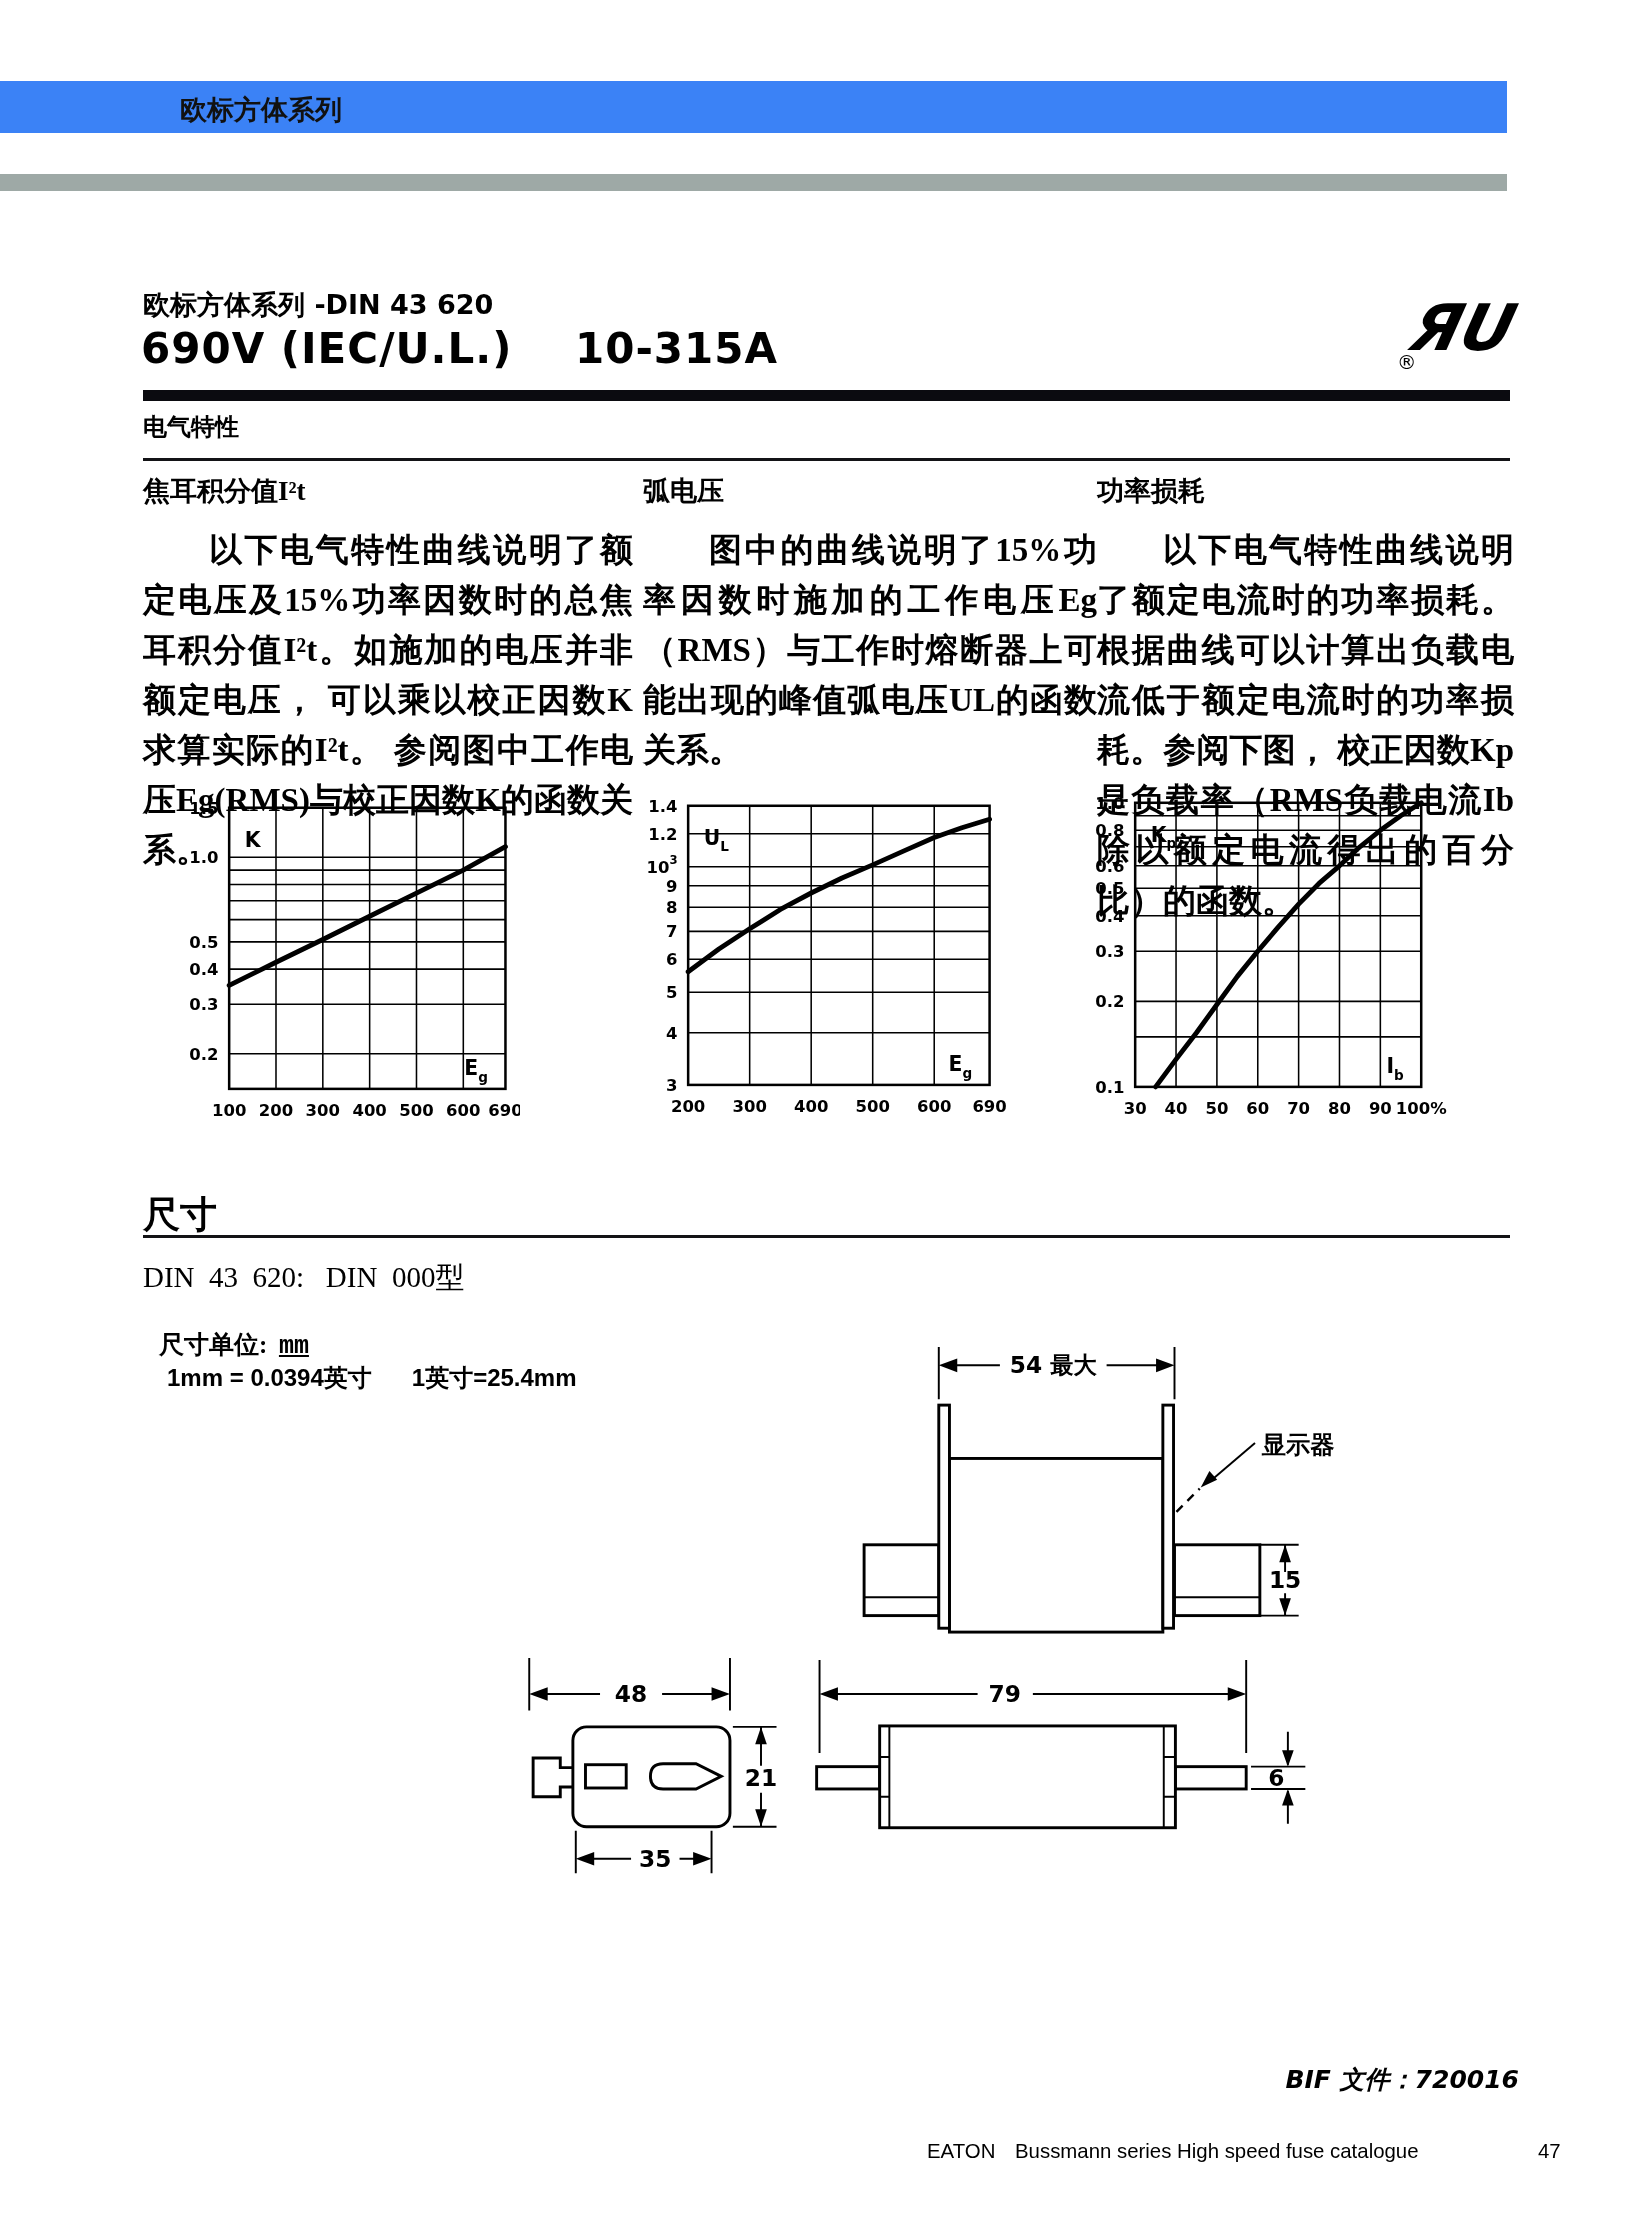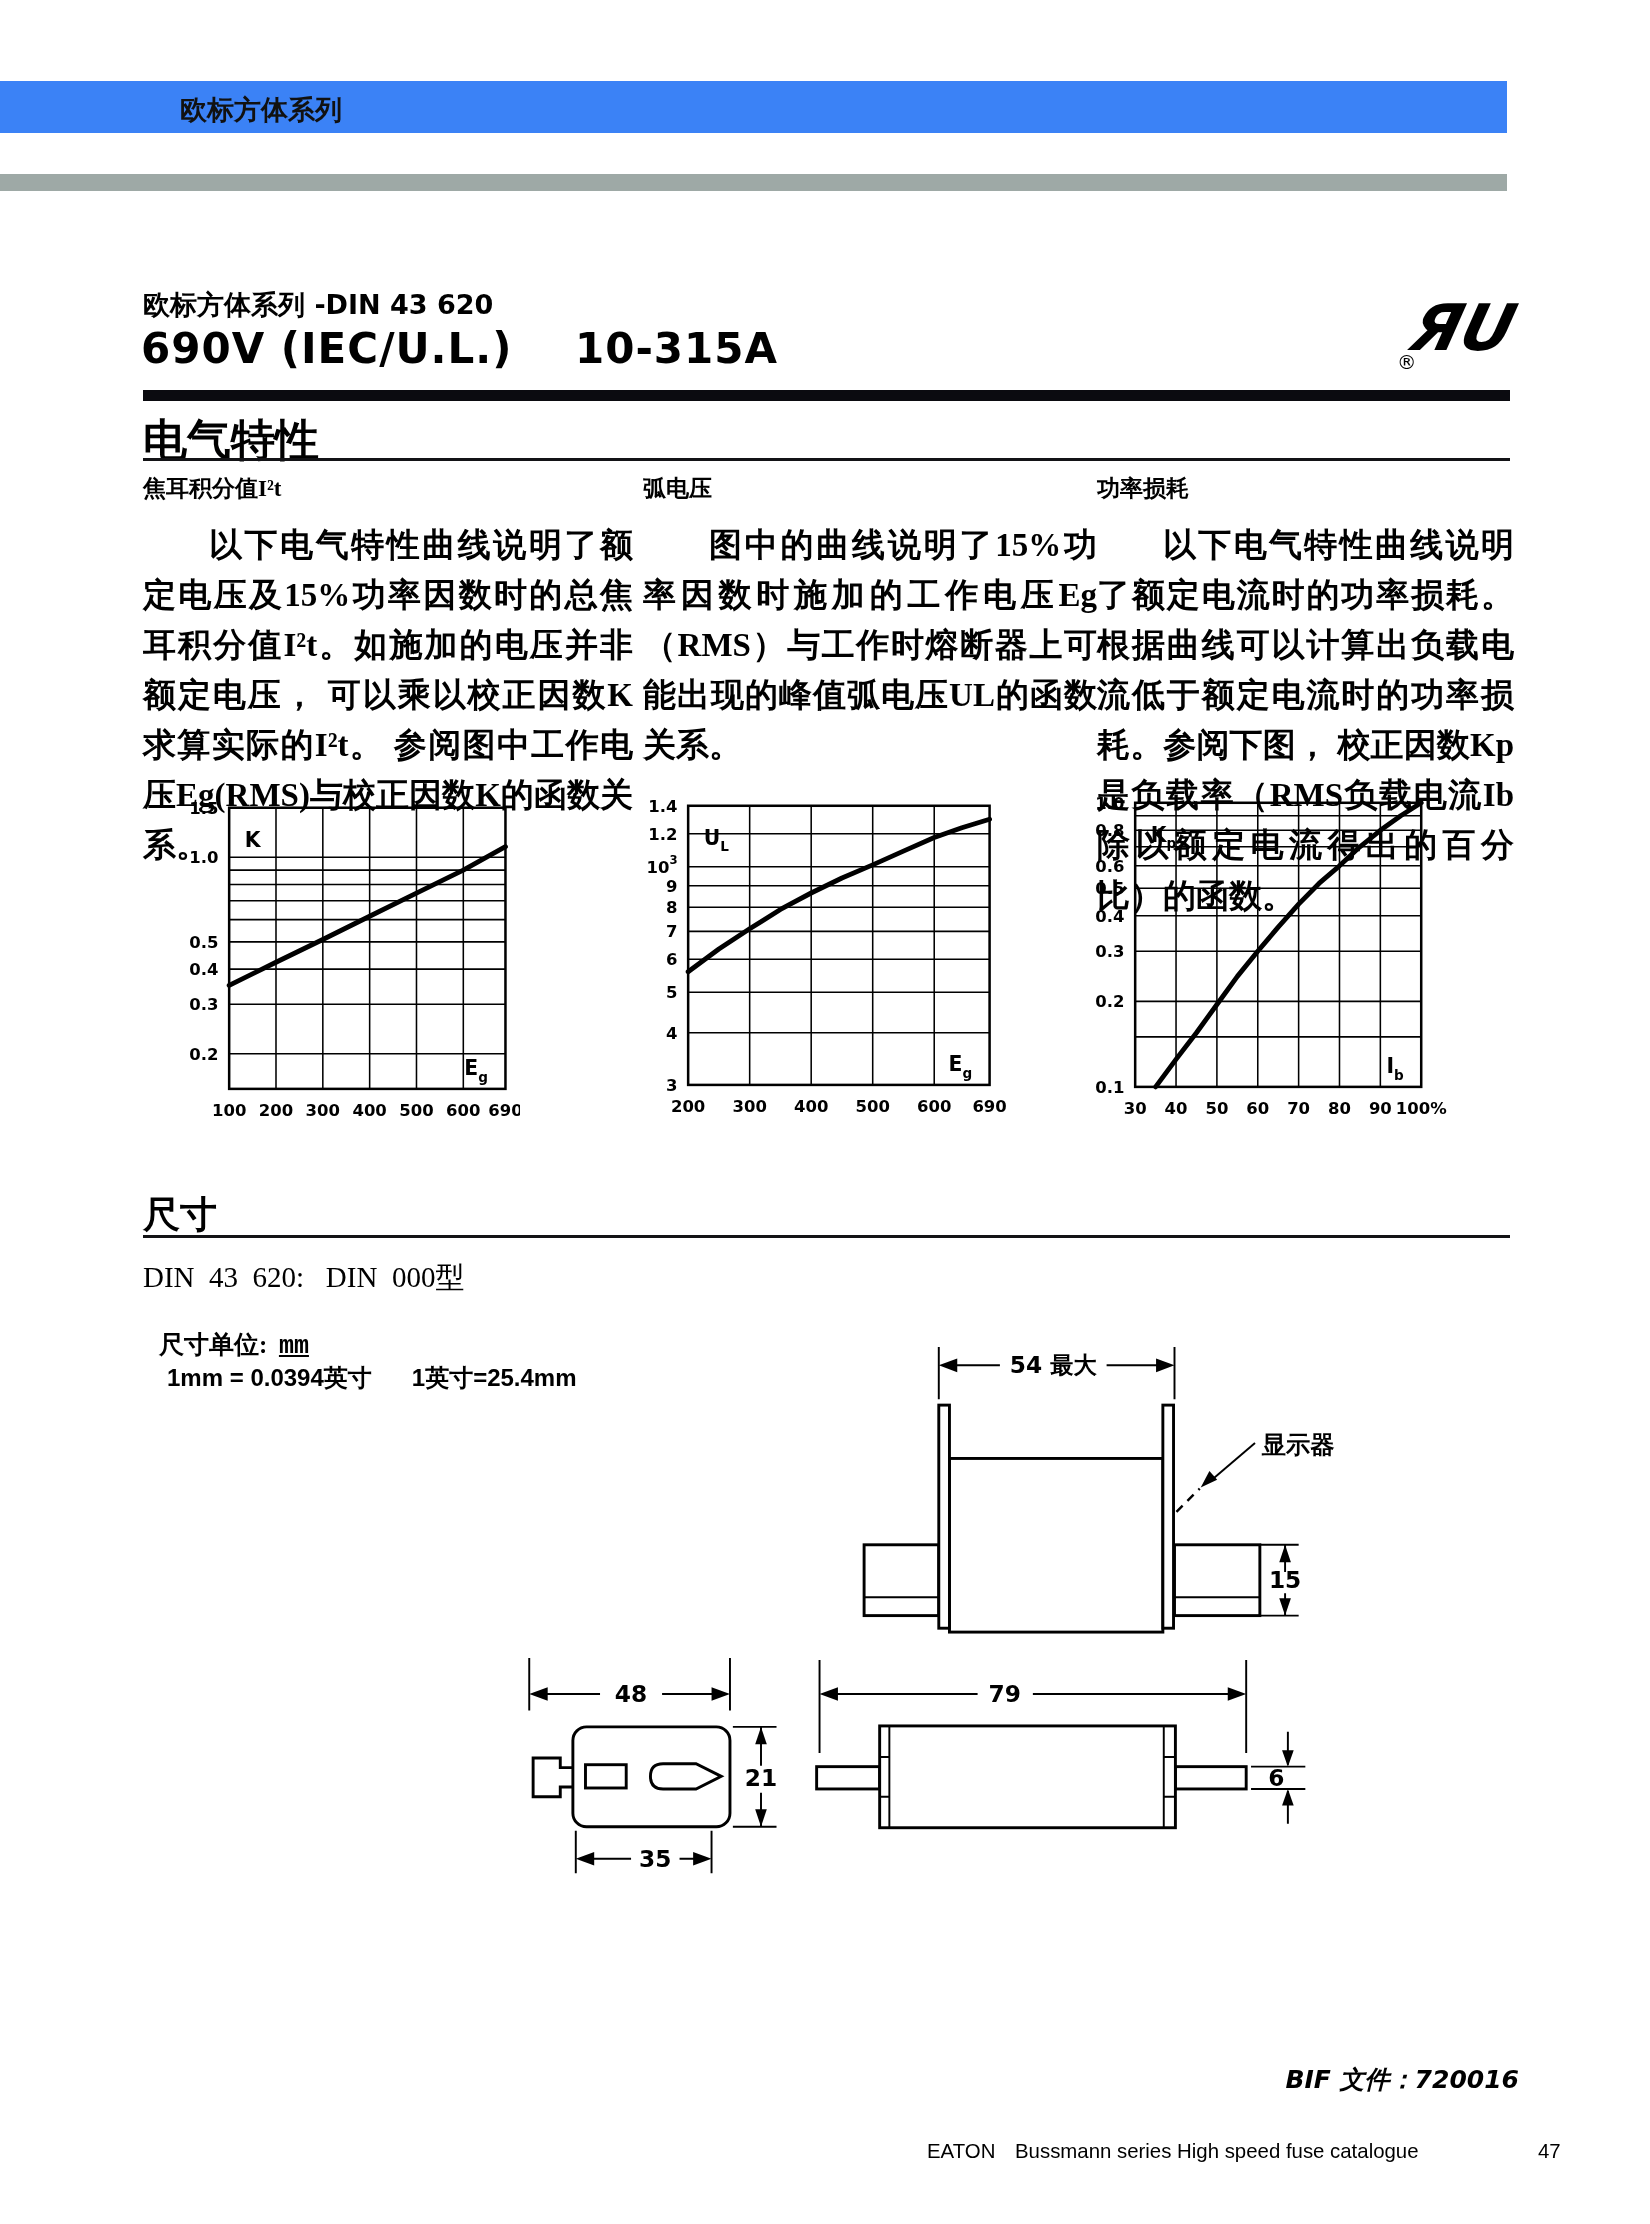--- a/index.html
+++ b/index.html
@@ -12,25 +12,25 @@
   
   .t1{position:absolute;left:143px;top:287px;font:bold 27px "DejaVu Sans",sans-serif;white-space:pre;}
   .t2{position:absolute;left:141px;top:324px;font:bold 42px "DejaVu Sans",sans-serif;white-space:pre;letter-spacing:1px;}
   .ul-logo{position:absolute;left:1397px;top:297px;width:109px;height:82px;}
   .ul-ru{position:absolute;left:15.5px;top:-5.8px;font:bold italic 64px "DejaVu Sans",sans-serif;
          display:inline-block;transform:skewX(-14deg);}
   .ul-reg{position:absolute;left:0;top:54px;font:19.4px "DejaVu Sans",sans-serif;}
   .rule-thick{position:absolute;left:143px;top:390px;width:1367px;height:10.7px;background:#0b0b10;}
   .rule-thin{position:absolute;left:143px;width:1367px;height:2.9px;background:#131316;}
   .sec-title{position:absolute;left:143px;font-weight:bold;font-family:"Liberation Serif",serif;}
-  #sec1{top:411px;font-size:44px;}
+  #sec1{top:411px;font-size:24px;}
   #sec2{top:1190px;font-size:37px;}
   
   .col{position:absolute;top:473px;}
-  .col h3{margin:0 0 15.5px 0;font-size:23px;font-weight:bold;}
+  .col h3{margin:0 0 15.5px 0;font-size:27px;font-weight:bold;}
   .col p{margin:0;font-size:33px;line-height:1.52;font-weight:bold;text-indent:2em;text-align:justify;}
   #col1{left:143px;width:490px;}
   #col2{left:643px;width:454px;}
   #col3{left:1097px;width:417px;}
   
   .chart{position:absolute;}
   .chart .grid{stroke:#000;stroke-width:1.6;}
   .chart .frame{fill:none;stroke:#000;stroke-width:2.6;}
   .chart .curve{fill:none;stroke:#000;stroke-width:5;stroke-linecap:round;stroke-linejoin:round;}
   .chart .ytick{font:bold 17px "DejaVu Sans",sans-serif;text-anchor:end;}

